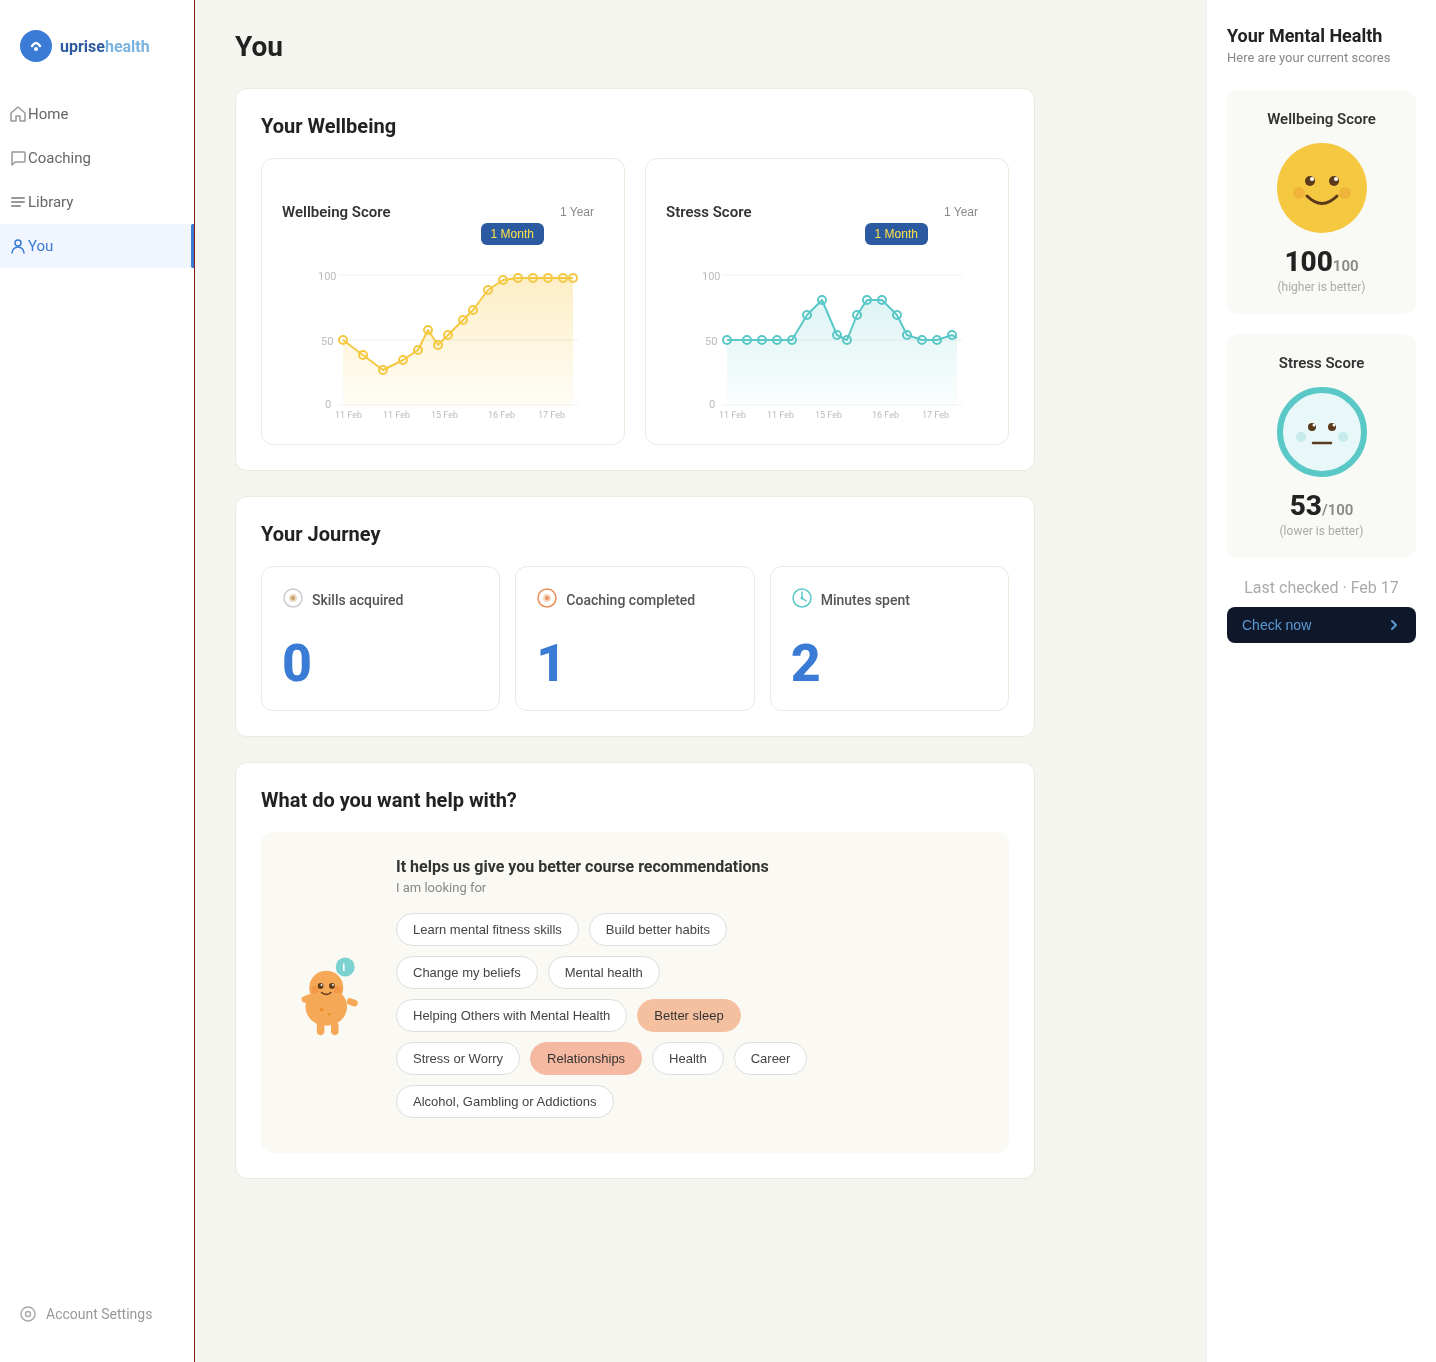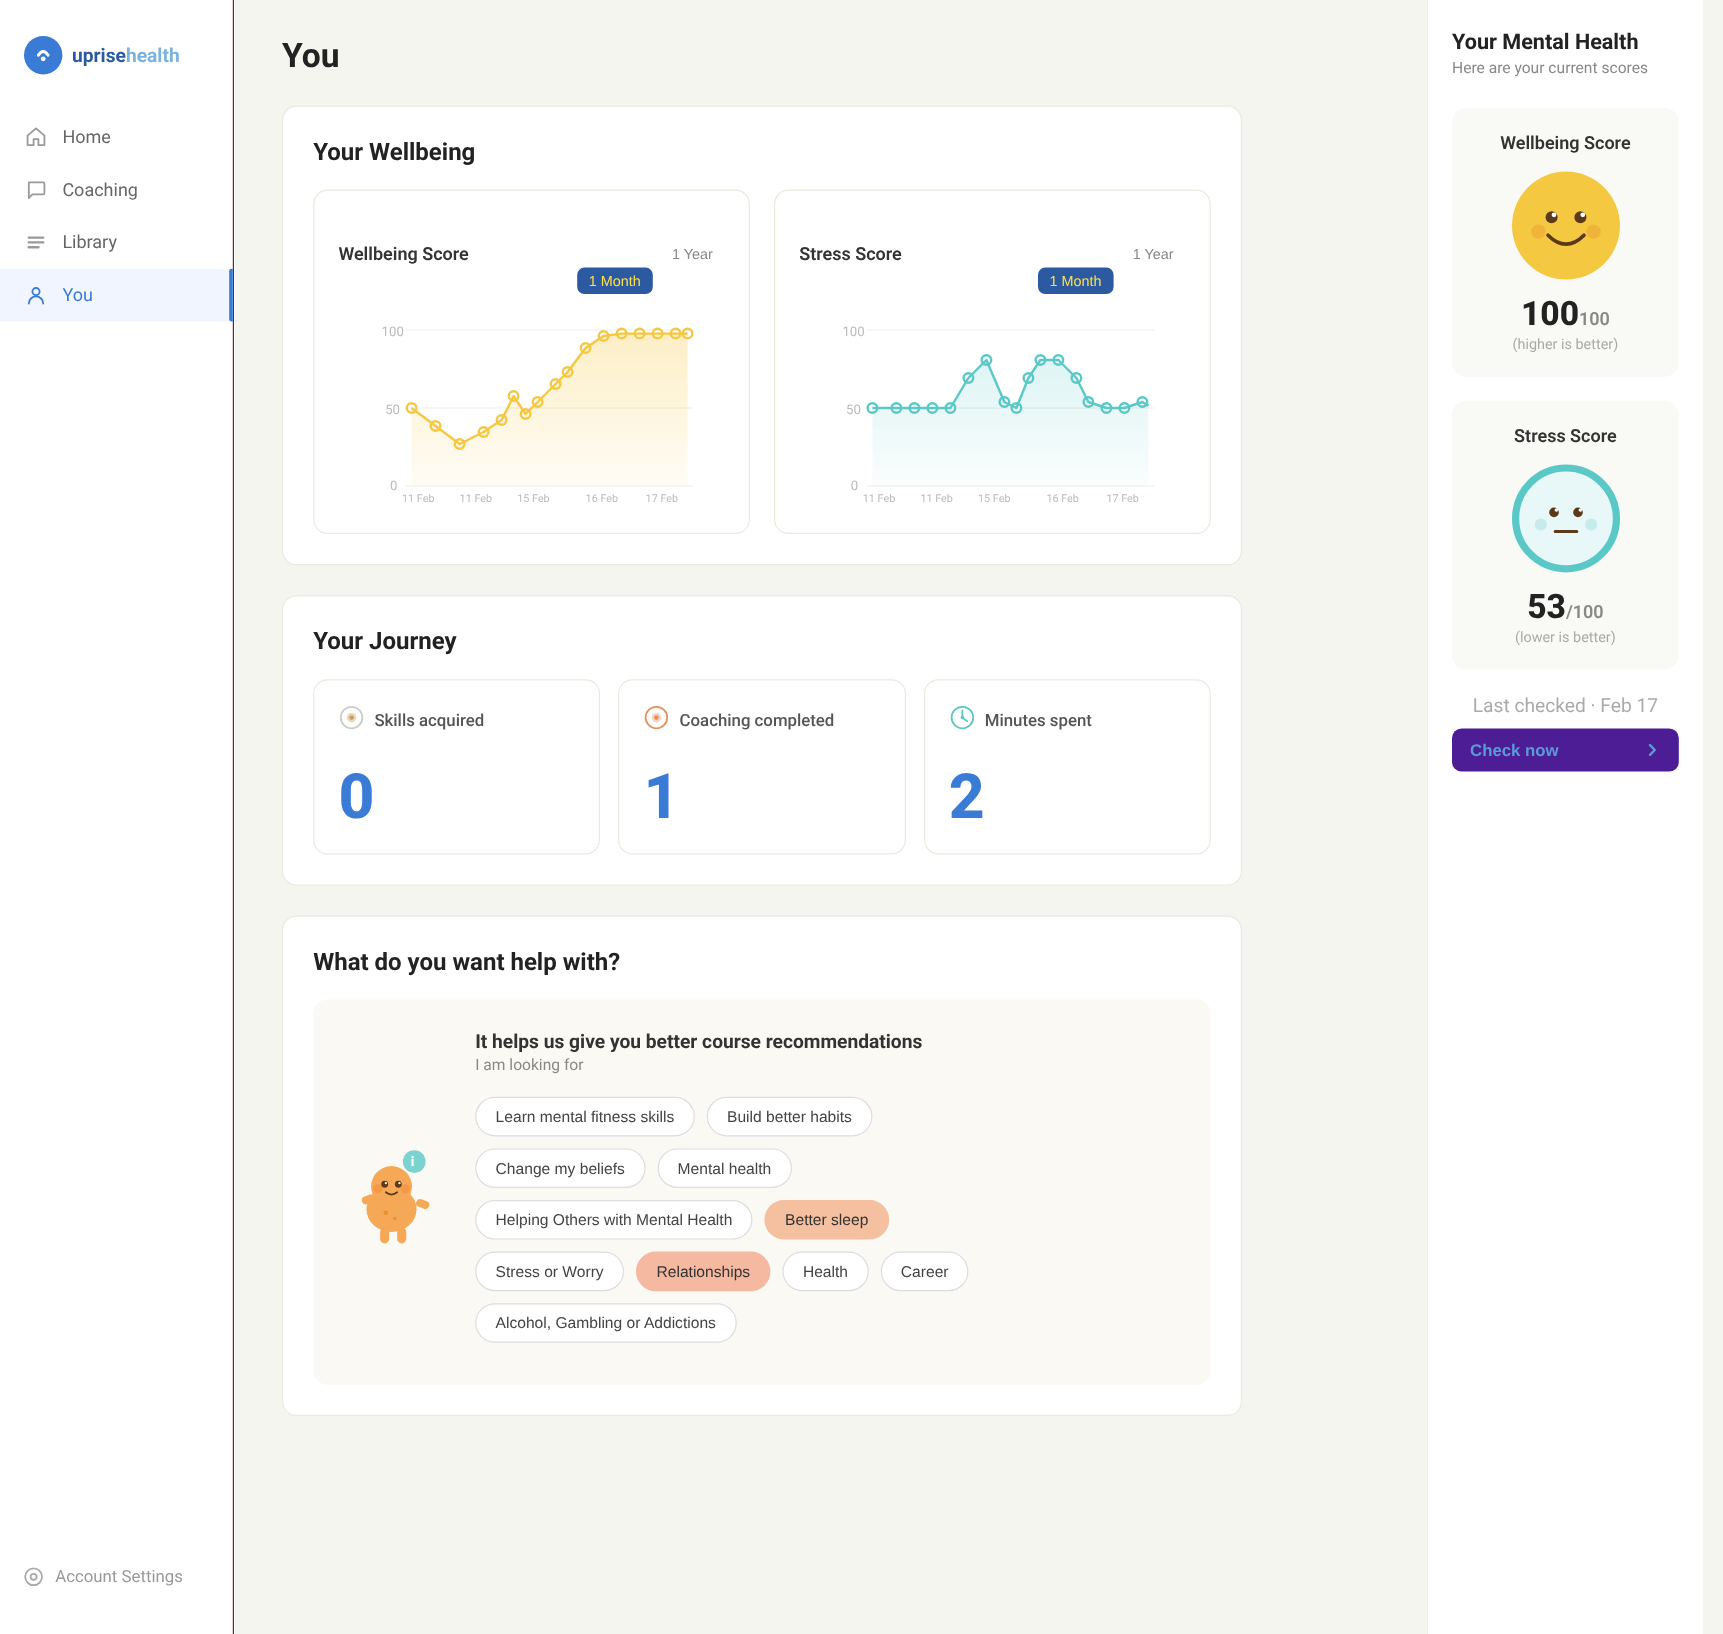--- a/index.html
+++ b/index.html
@@ -40,22 +40,21 @@
       align-items: center;
       justify-content: center;
       color: white;
       font-size: 14px;
       font-weight: bold;
     }
     .sidebar-nav { flex: 1; }
     .nav-item {
       display: flex;
       align-items: center;
-      gap: 12px;
-      padding: 12px 20px;
+      padding: 12px 8px;
       cursor: pointer;
       color: #666;
       font-size: 15px;
       position: relative;
       text-decoration: none;
     }
     .nav-item.active {
       color: #3a7bd5;
       background: #f0f5ff;
     }
@@ -100,21 +99,21 @@
       font-size: 28px;
       font-weight: 700;
       color: #222;
       margin-bottom: 25px;
     }
 
     
     .right-panel {
       width: 230px;
       position: fixed;
-      right: 17px;
+      right: 0;
       top: 0;
       height: 100vh;
       background: #fff;
       border-left: 1px solid #eee;
       padding: 25px 20px;
       overflow-y: auto;
     }
     .panel-title {
       font-size: 18px;
       font-weight: 700;
@@ -179,29 +178,29 @@
     .last-checked {
       font-size: 16px;
       color: #aaa;
       text-align: center;
       margin-bottom: 10px;
     }
     .check-now-btn {
       display: flex;
       align-items: center;
       justify-content: space-between;
-      background: #4c1d95;
+      background: #0f172a;
       border: none;
       border-radius: 8px;
       padding: 10px 15px;
       width: 100%;
       cursor: pointer;
       font-size: 14px;
       color: #5b9bd5;
-      font-weight: 700;
+      font-weight: 400;
     }
 
     
     .section-card {
       background: #fff;
       border-radius: 12px;
       padding: 25px;
       margin-bottom: 25px;
       border: 1px solid #ece9df;
     }

